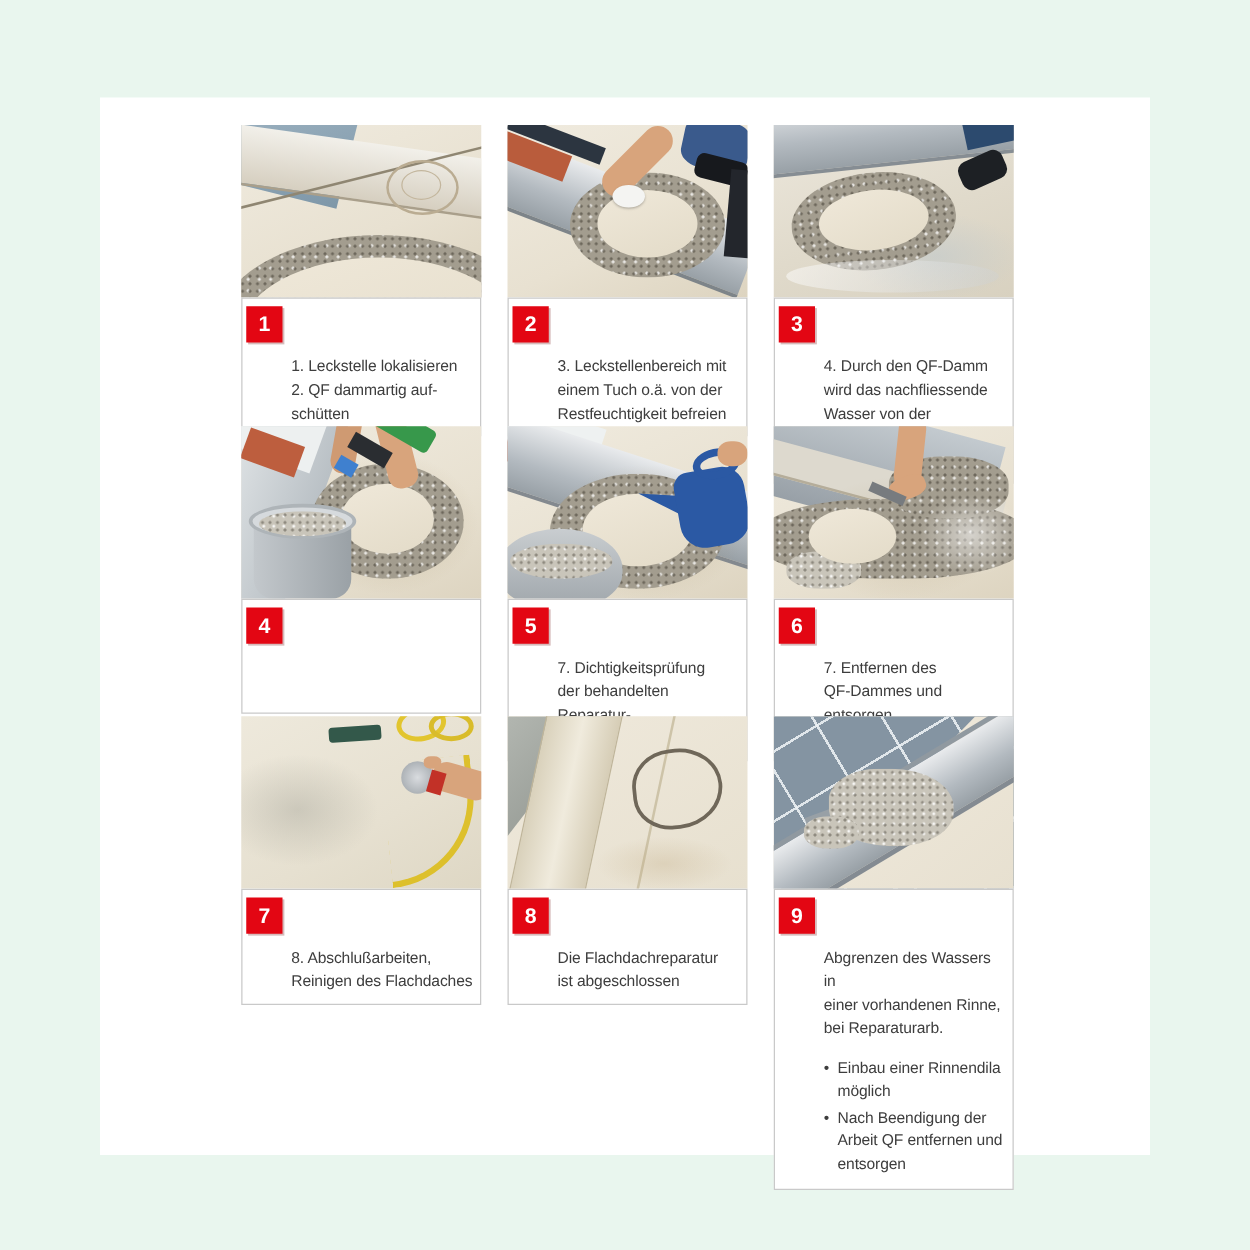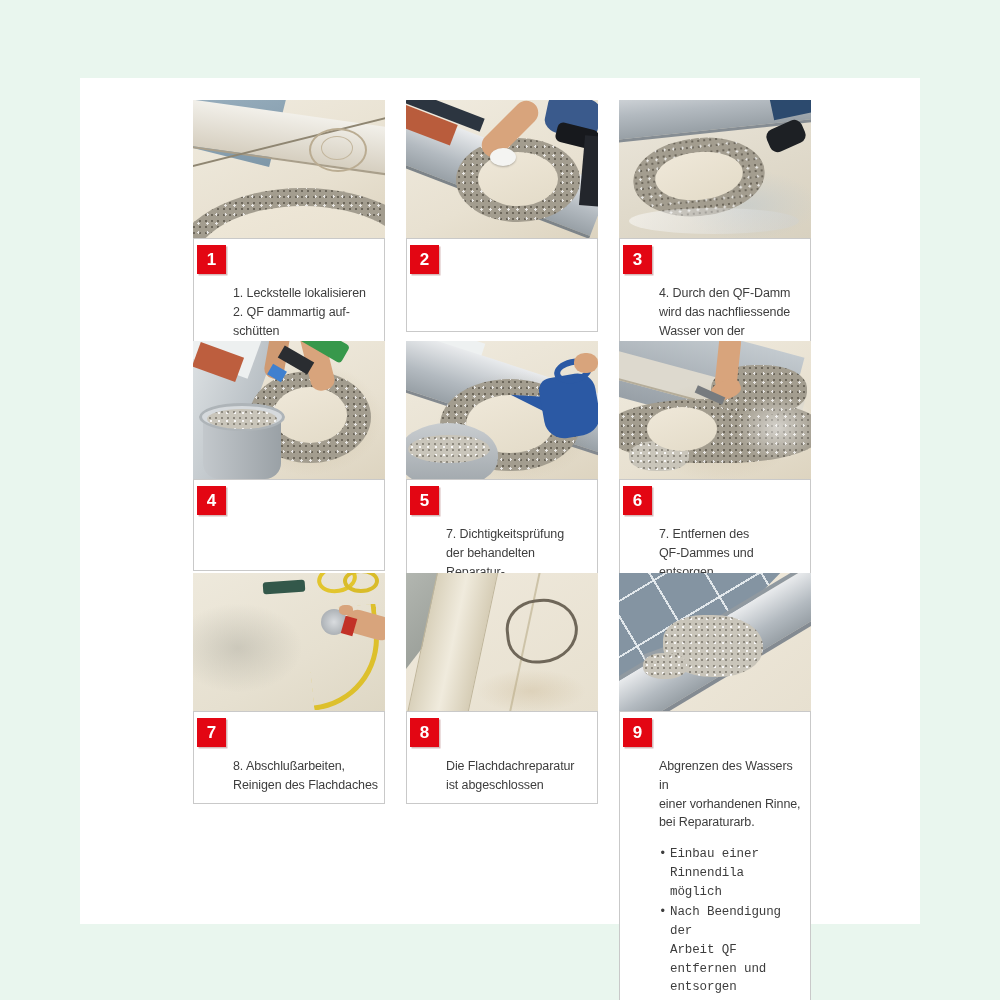--- a/index.html
+++ b/index.html
@@ -45,21 +45,21 @@
   }
   .cap .txt{white-space:pre-line;margin-top:36px;}
   .h94{min-height:94px}.h92{min-height:92px}.h90{min-height:90px}.h194{min-height:194px}
   .badge{
     position:absolute;left:3px;top:6px;width:29px;height:29px;
     background:#e30613;color:#fff;font-weight:bold;font-size:17px;
     display:flex;align-items:center;justify-content:center;
     box-shadow:1.5px 1.5px 0 rgba(120,30,30,.3);
   }
   ul.bullets{list-style:none;margin:13px 0 0 0;padding:0;}
-  ul.bullets li{position:relative;padding-left:11px;margin:0 0 2px 0;font-family:Liberation Mono, monospace;}
+  ul.bullets li{position:relative;padding-left:11px;margin:0 0 2px 0;}
   ul.bullets li::before{content:"\2022";position:absolute;left:0;top:0;}
   ul.bullets li span{white-space:pre-line;}
 </style>
 </head>
 <body>
 
 <div class="sheet">
 
   <div class="cell" id="c1">
     <div class="ph">
@@ -87,20 +87,23 @@
       <div class="s" style="left:140px;top:-4px;width:54px;height:40px;background:#3a5a8c;border-radius:30%;transform:rotate(12deg);"></div>
       <div class="s" style="left:150px;top:26px;width:42px;height:20px;background:#17191d;border-radius:6px;transform:rotate(14deg);"></div>
       <div class="s" style="left:176px;top:36px;width:22px;height:70px;background:#23262c;transform:rotate(5deg);"></div>
       <div class="s spk" style="left:50px;top:38px;width:124px;height:84px;border-radius:50%;"></div>
       <div class="s cream" style="left:72px;top:52px;width:80px;height:54px;border-radius:50%;"></div>
       <div class="s" style="left:92px;top:-6px;width:24px;height:70px;background:#d8a47c;border-radius:12px;transform:rotate(45deg);"></div>
       <div class="s" style="left:84px;top:48px;width:26px;height:18px;background:#f4f4f2;border-radius:50%;box-shadow:0 1px 2px rgba(0,0,0,.25);"></div>
     </div>
     <div class="cap h94">
       <div class="badge">2</div>
+      <div class="txt">3. Leckstellenbereich mit
+einem Tuch o.ä. von der
+Restfeuchtigkeit befreien</div>
     </div>
   </div>
 
   <div class="cell" id="c3">
     <div class="ph" style="background:linear-gradient(160deg,#ece7dc,#e0dacb 55%,#d8d1c0);">
       <div class="s" style="left:60px;top:70px;width:140px;height:70px;background:radial-gradient(rgba(190,200,205,.55),transparent 70%);"></div>
       <div class="s metal" style="left:-8px;top:-18px;width:212px;height:58px;transform:rotate(-6deg);transform-origin:0 0;border-bottom:3px solid #868d93;"></div>
       <div class="s" style="left:152px;top:-10px;width:44px;height:26px;background:#2c4a6e;transform:rotate(-12deg);"></div>
       <div class="s" style="left:148px;top:24px;width:38px;height:24px;background:#1d2024;border-radius:8px;transform:rotate(-24deg);"></div>
       <div class="s spk" style="left:14px;top:38px;width:132px;height:78px;border-radius:50%;transform:rotate(-6deg);"></div>

